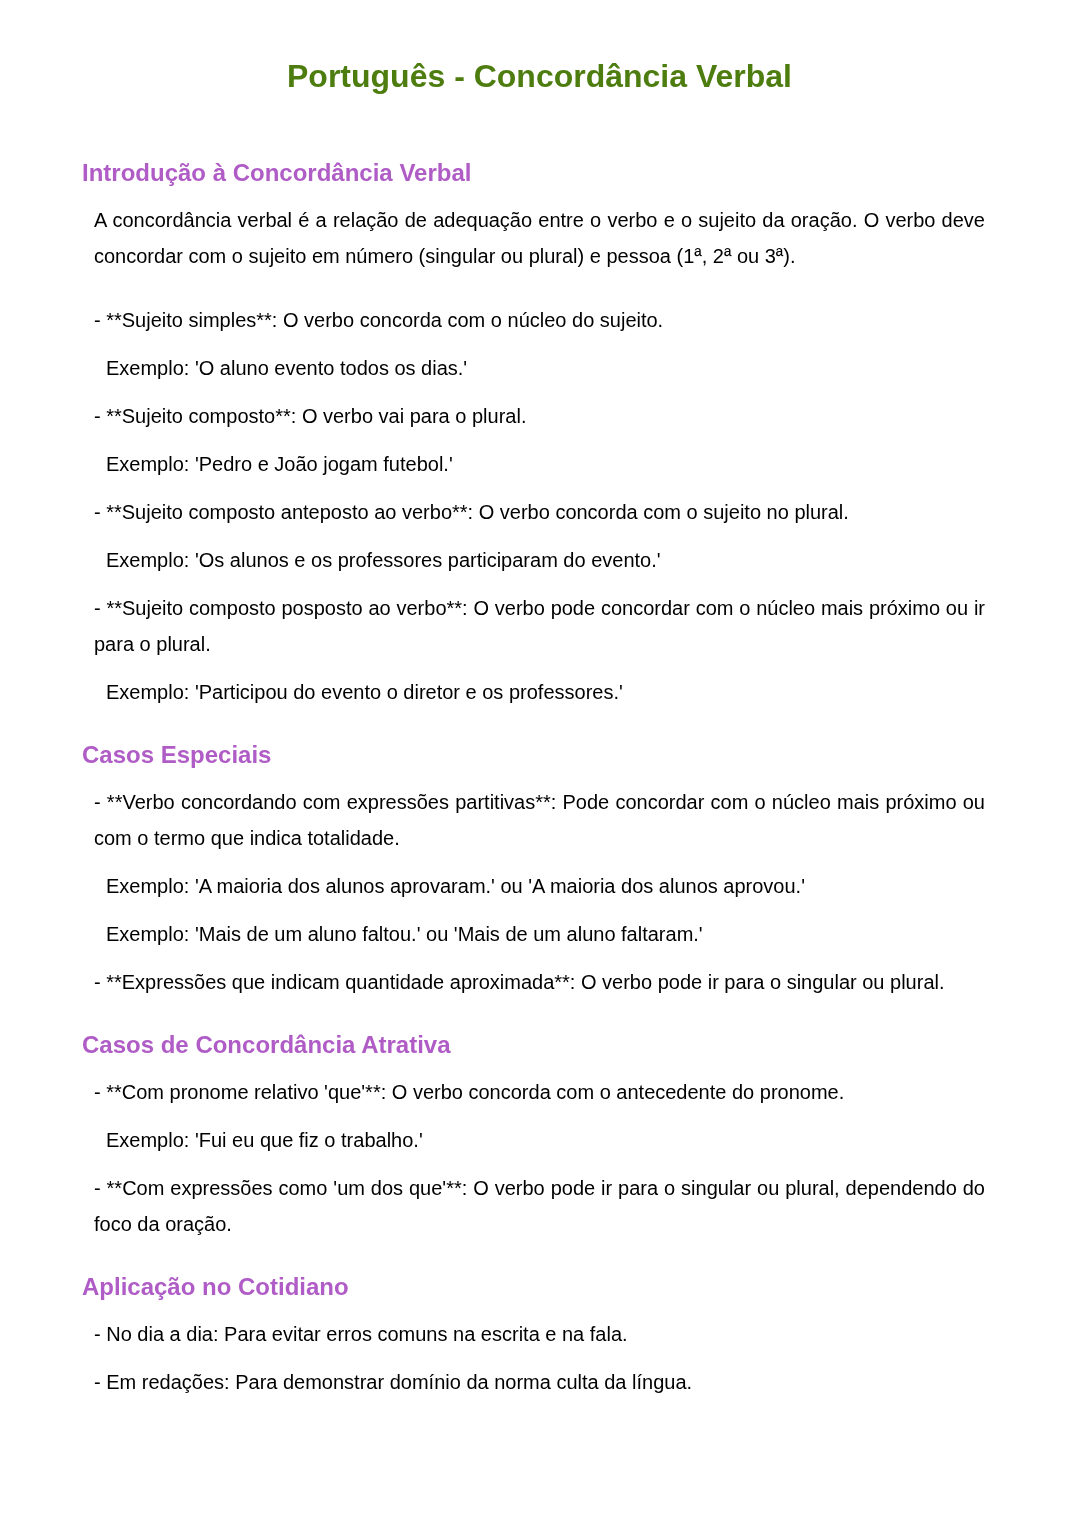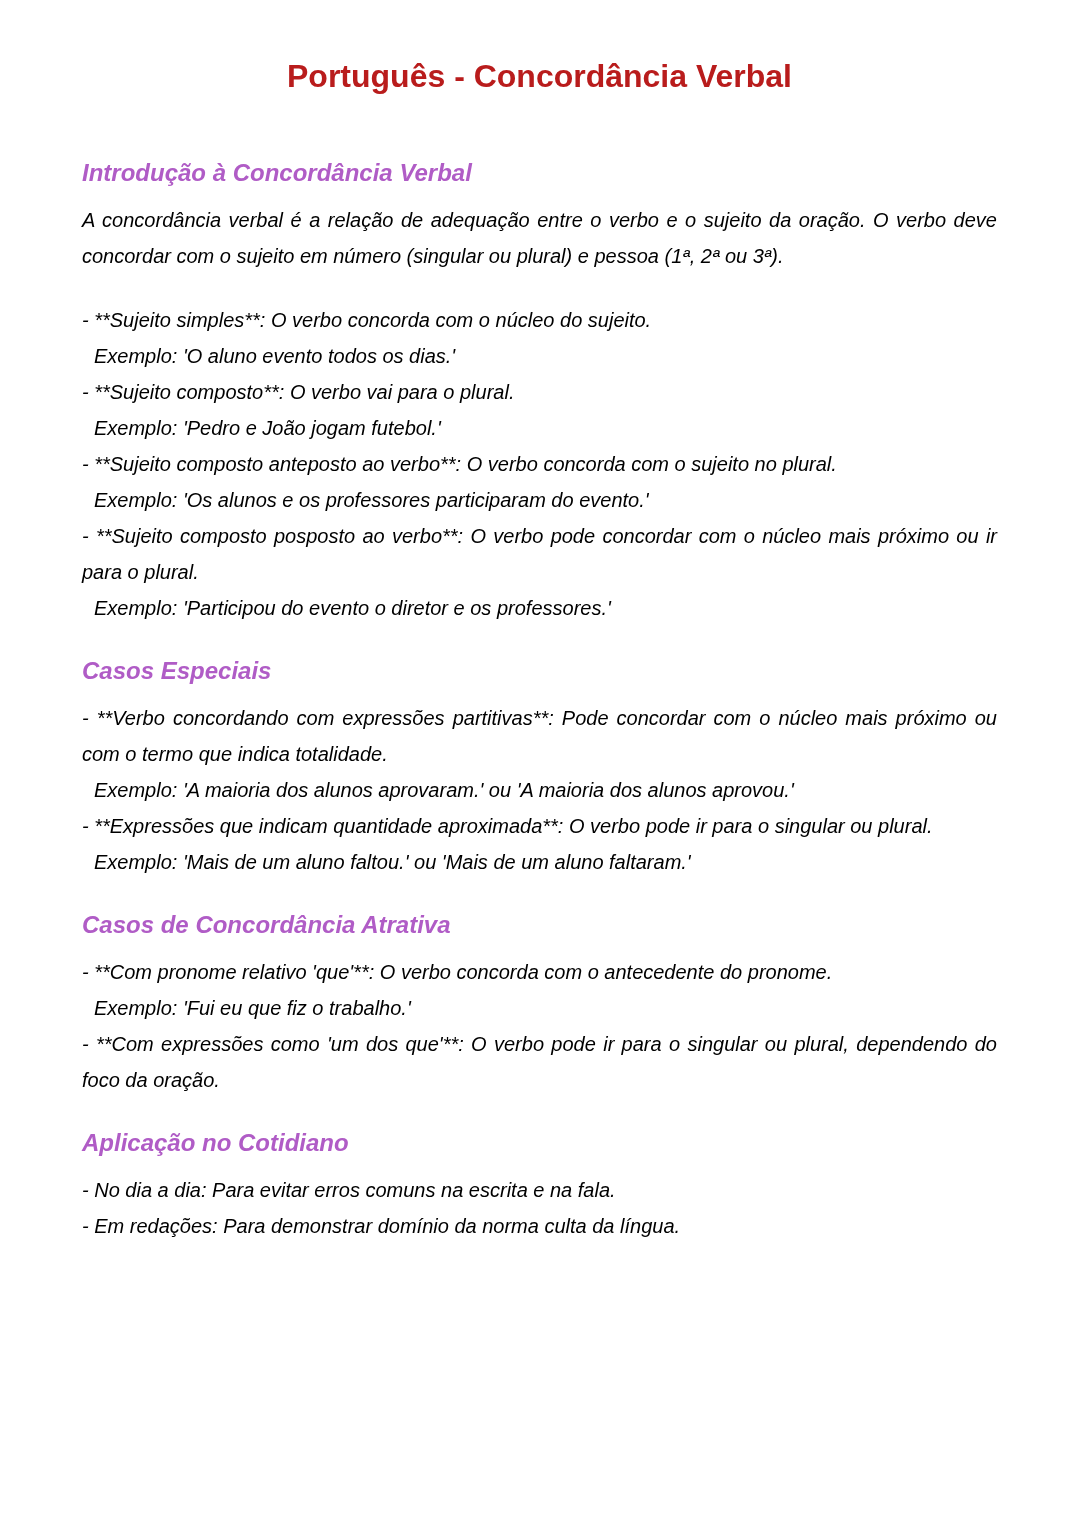--- a/index.html
+++ b/index.html
@@ -19,52 +19,52 @@
     }
     .doc-title {
       position: absolute;
       top: 56px;
       left: 0;
       width: 915px;
       text-align: center;
       font-weight: bold;
       font-size: 32px;
       line-height: 40px;
-      color: #b91c1c;
+      color: #4d7c0f;
       margin: 0;
     }
     .content {
       position: absolute;
       top: 156px;
       left: 0;
       width: 915px;
     }
     .section-heading {
       font-weight: bold;
       font-size: 24px;
       line-height: 34px;
       color: #b05cc6;
       margin: 0 0 12px 0;
     }
     .para {
       font-size: 20px;
       line-height: 36px;
       text-align: justify;
-      margin: 0;
+      margin: 12px;
     }
     .line {
       font-size: 20px;
       line-height: 36px;
       text-align: justify;
-      margin: 0;
+      margin: 12px;
     }
     .example {
       padding-left: 12px;
     }
-    .section { margin-bottom: 28px; font-style: italic; }
+    .section { margin-bottom: 28px; }
   </style>
 </head>
 <body>
 
 <div class="page">
   <h1 class="doc-title">Português - Concordância Verbal</h1>
 
   <div class="content">
 
     <div class="section">
@@ -80,22 +80,22 @@
       <p class="line">- **Sujeito composto anteposto ao verbo**: O verbo concorda com o sujeito no plural.</p>
       <p class="line example">Exemplo: 'Os alunos e os professores participaram do evento.'</p>
       <p class="line">- **Sujeito composto posposto ao verbo**: O verbo pode concordar com o núcleo mais próximo ou ir para o plural.</p>
       <p class="line example">Exemplo: 'Participou do evento o diretor e os professores.'</p>
     </div>
 
     <div class="section">
       <h2 class="section-heading">Casos Especiais</h2>
       <p class="line">- **Verbo concordando com expressões partitivas**: Pode concordar com o núcleo mais próximo ou com o termo que indica totalidade.</p>
       <p class="line example">Exemplo: 'A maioria dos alunos aprovaram.' ou 'A maioria dos alunos aprovou.'</p>
+      <p class="line example">Exemplo: 'Mais de um aluno faltou.' ou 'Mais de um aluno faltaram.'</p>
       <p class="line">- **Expressões que indicam quantidade aproximada**: O verbo pode ir para o singular ou plural.</p>
-      <p class="line example">Exemplo: 'Mais de um aluno faltou.' ou 'Mais de um aluno faltaram.'</p>
     </div>
 
     <div class="section">
       <h2 class="section-heading">Casos de Concordância Atrativa</h2>
       <p class="line">- **Com pronome relativo 'que'**: O verbo concorda com o antecedente do pronome.</p>
       <p class="line example">Exemplo: 'Fui eu que fiz o trabalho.'</p>
       <p class="line">- **Com expressões como 'um dos que'**: O verbo pode ir para o singular ou plural, dependendo do foco da oração.</p>
     </div>
 
     <div class="section">

